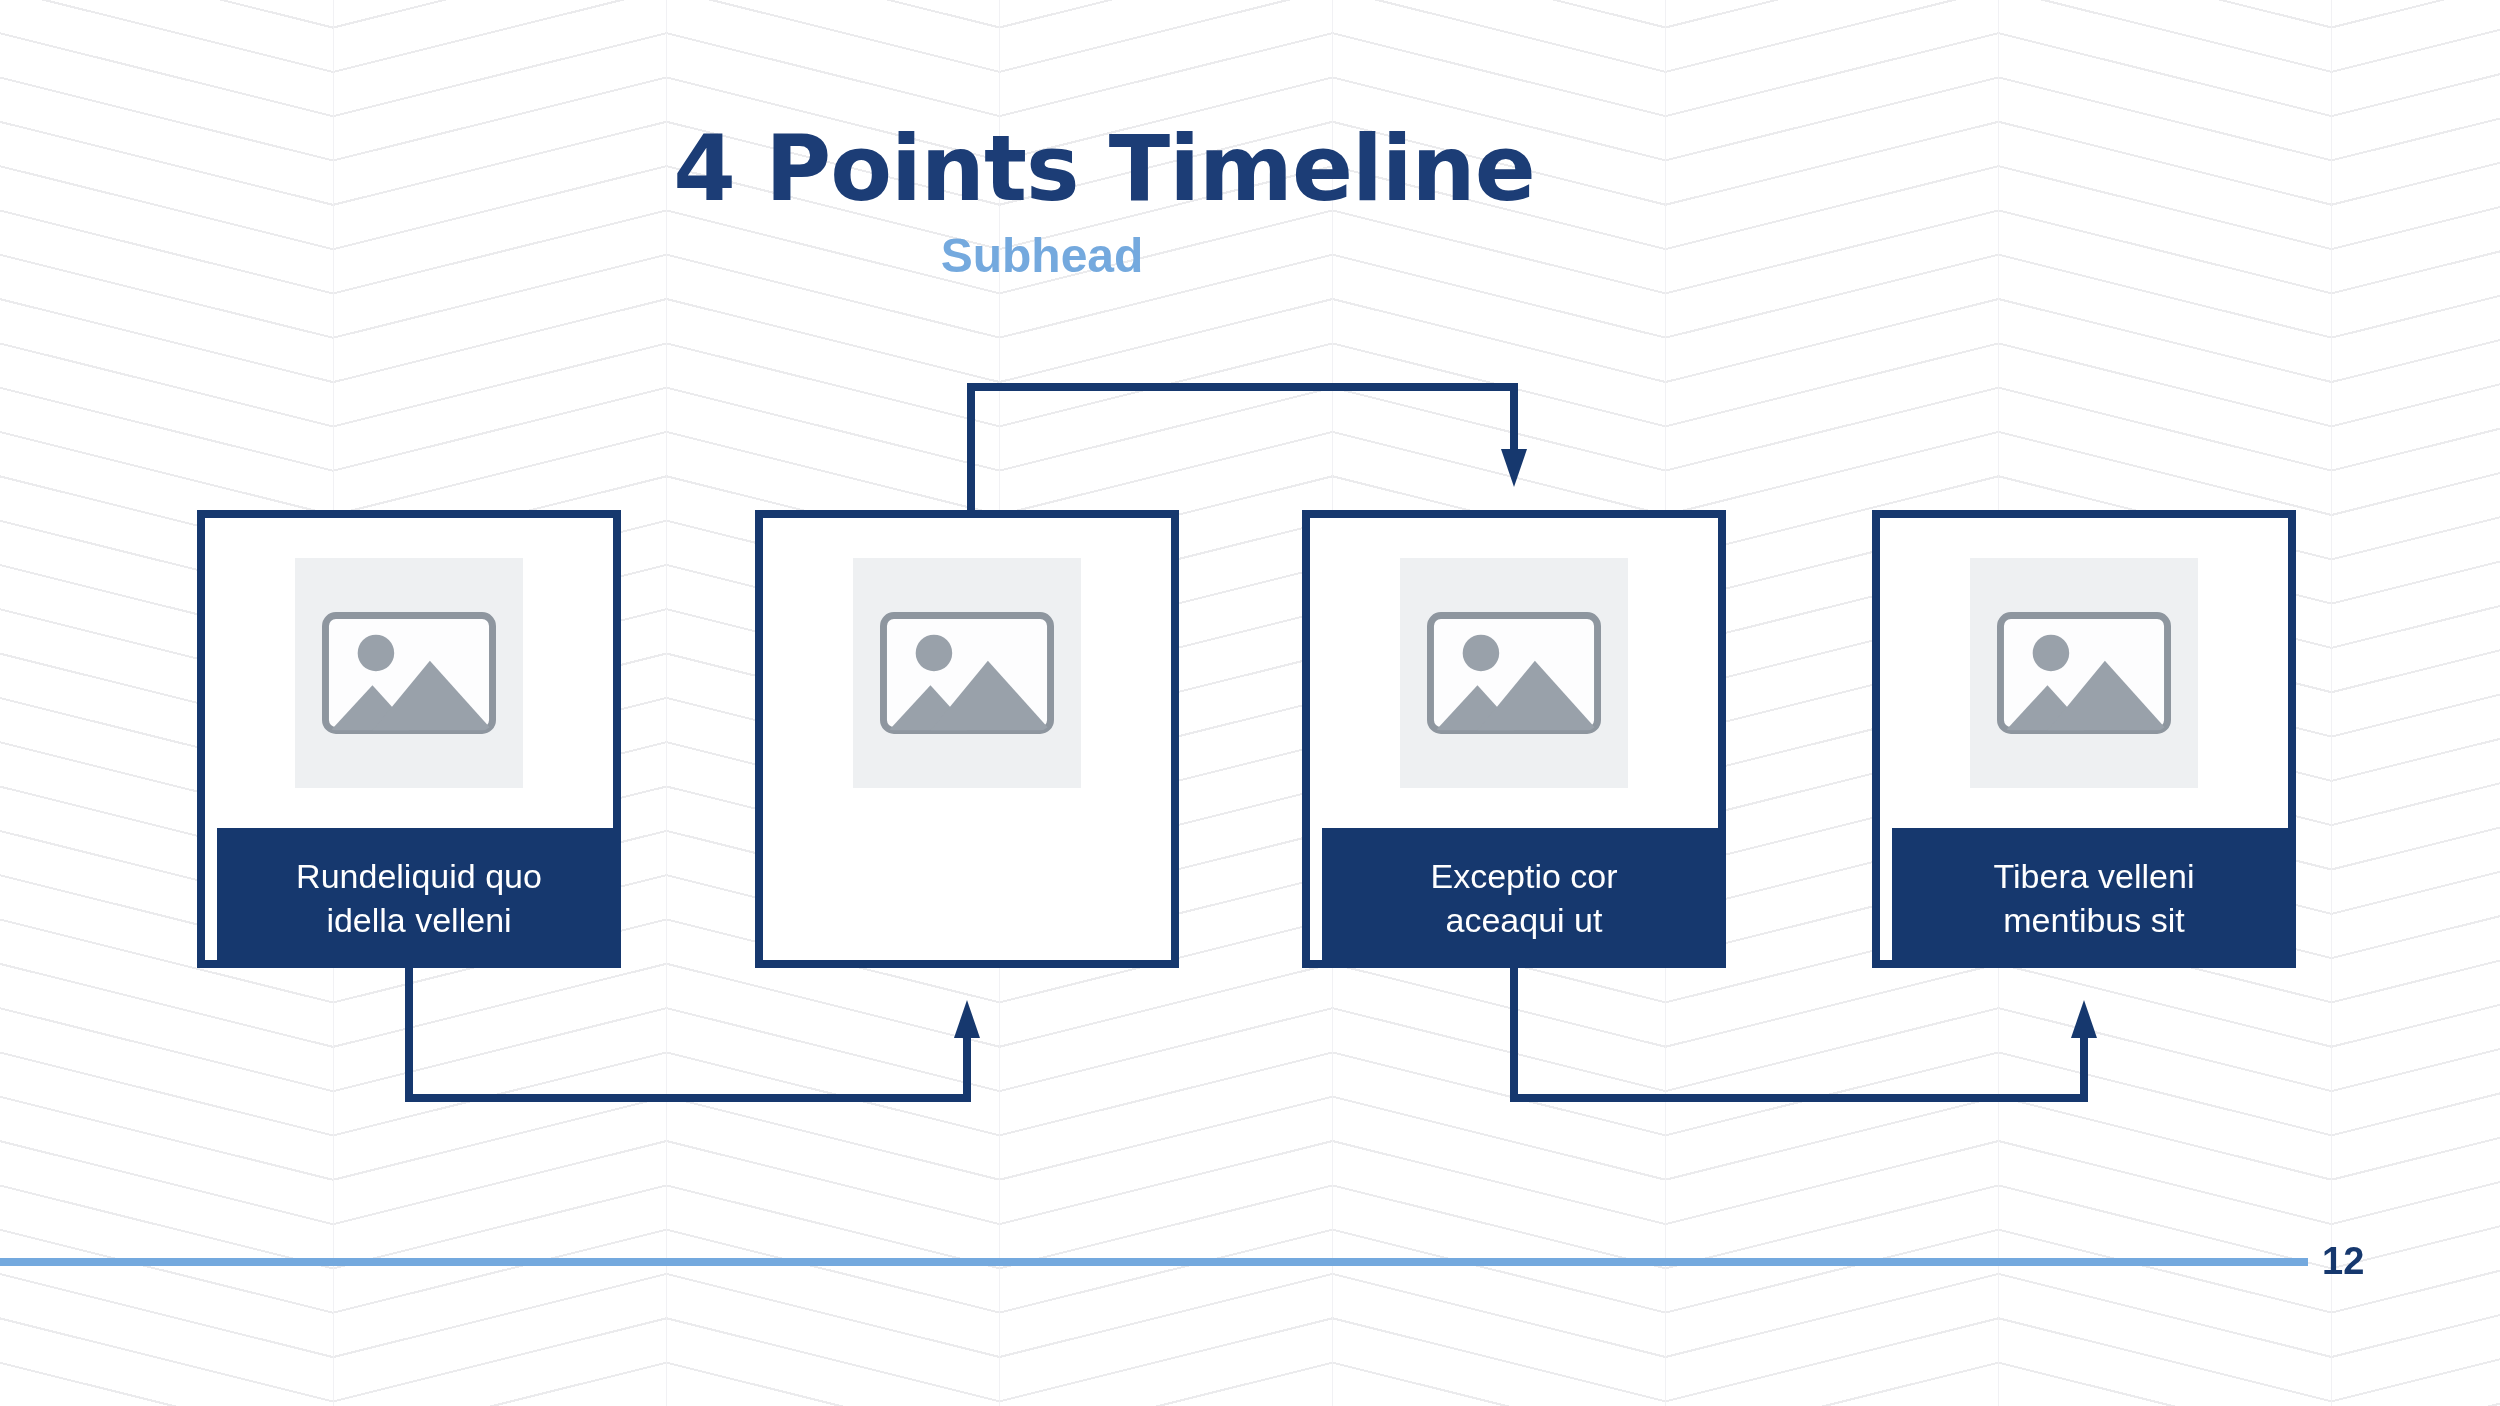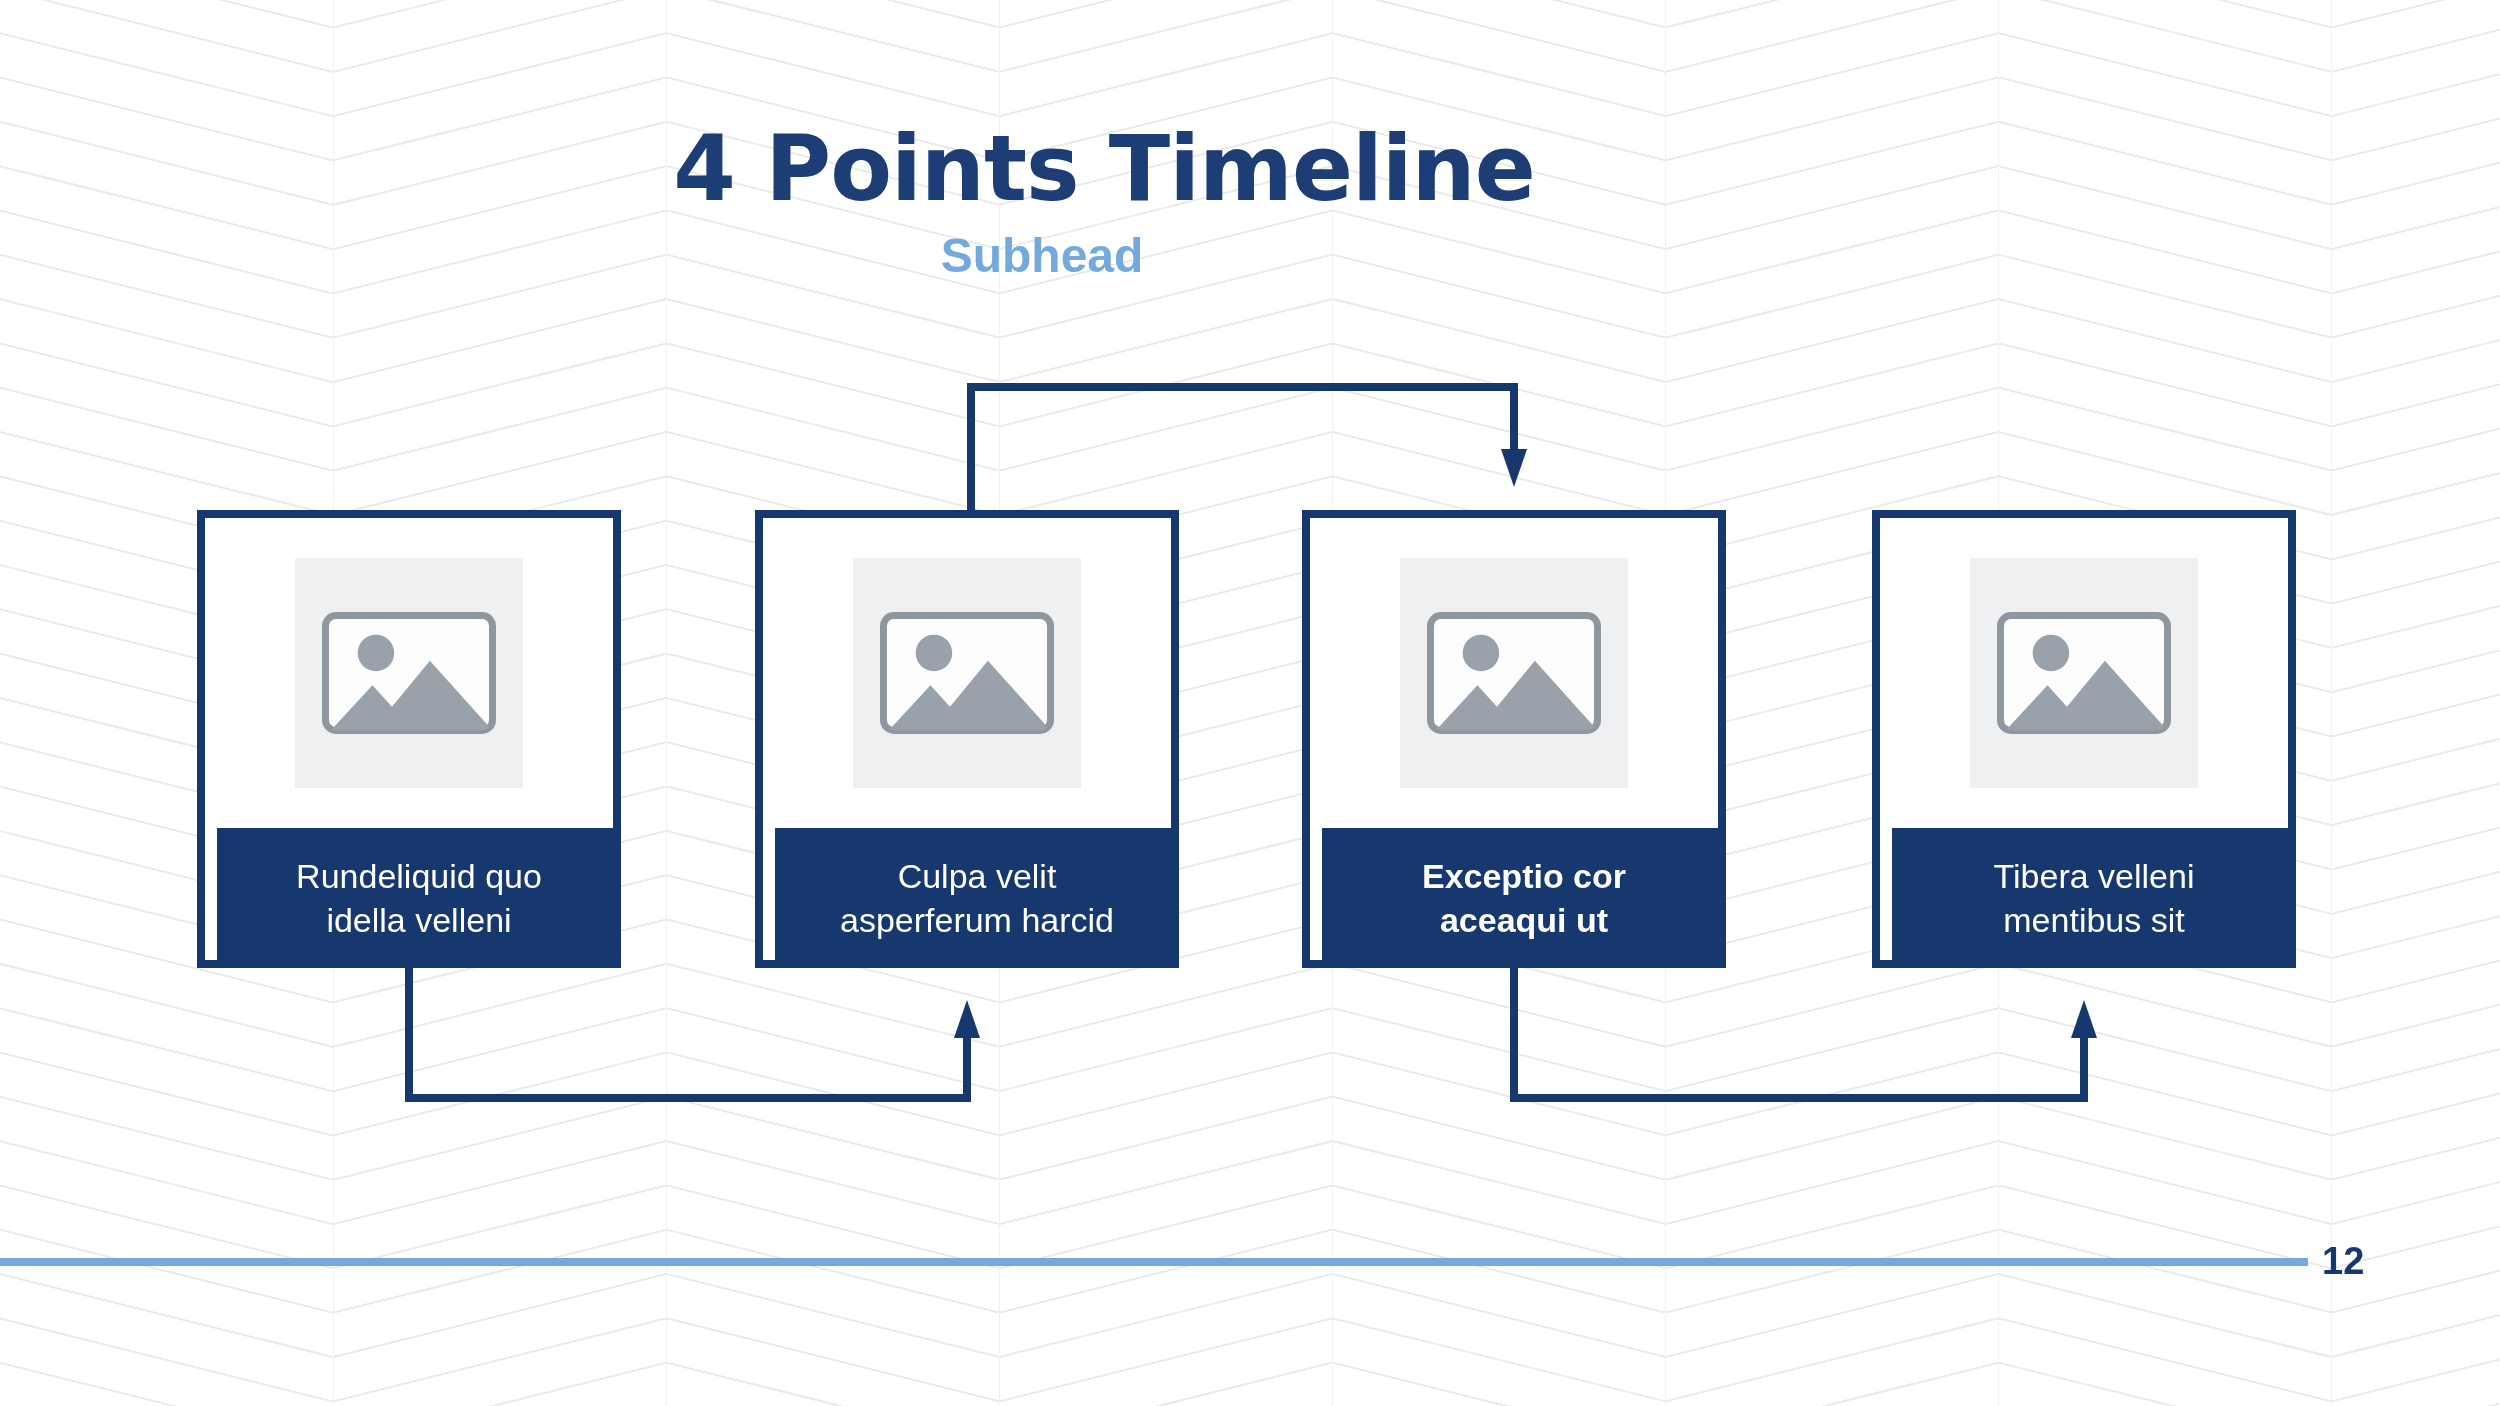--- a/index.html
+++ b/index.html
@@ -22,21 +22,21 @@
   
   .title{position:absolute;left:0;top:116px;width:2208px;text-align:center;
     font-family:"DejaVu Sans","Liberation Sans",sans-serif;font-weight:bold;
     font-size:90px;letter-spacing:-1px;color:var(--title-navy);}
   .subtitle{position:absolute;left:0;top:228px;width:2084px;text-align:center;
     font-weight:bold;font-size:48px;color:var(--accent-blue);}
 
   
   .card{position:absolute;top:510px;width:424px;height:458px;background:#fff;
     border:8px solid var(--navy);}
-  .card.c1{left:197px;} .card.c2{left:755px;} .card.c3{left:1302px;font-weight:bold;} .card.c4{left:1872px;}
+  .card.c1{left:197px;} .card.c2{left:755px;} .card.c3{left:1302px;} .card.c4{left:1872px;}
   .imgwrap{position:absolute;left:50%;transform:translateX(-50%);top:40px;width:228px;height:230px;
     background:var(--panel-gray);display:flex;align-items:center;justify-content:center;}
   .imgwrap svg{display:block;}
   .caption{position:absolute;left:-8px;right:-8px;bottom:-8px;height:140px;background:var(--navy);
     color:#fff;font-size:34px;line-height:44px;display:flex;flex-direction:column;
     align-items:center;justify-content:center;text-align:center;margin-left:20px;}
 
   
   .seg{position:absolute;background:var(--navy);}
   .arrow-down{position:absolute;width:0;height:0;
@@ -115,24 +115,20 @@
             </clipPath>
           </defs>
         <rect x="4" y="4" width="192" height="132" rx="12" fill="#fdfdfe" stroke="#8e969f" stroke-width="8"></rect>
         <g clip-path="url(#f2)">
           <circle cx="62" cy="47" r="21" fill="#99a1aa"></circle>
           <path d="M10 136 L58 84 L96 126 L100 136 Z" fill="#99a1aa"></path>
           <path d="M58 136 L124 56 L196 136 Z" fill="#99a1aa"></path>
         </g>
       </svg>
     </div>
-    <div class="caption">
-      <span>Culpa velit</span>
-      <span>asperferum harcid</span>
-    </div>
   </div>
 
   <div class="card c3">
     <div class="imgwrap">
       <svg width="174" height="122" viewBox="0 0 200 140">
         <defs>
             <clipPath id="f3">
               <rect x="4" y="4" width="192" height="132" rx="12"></rect>
             </clipPath>
           </defs>

